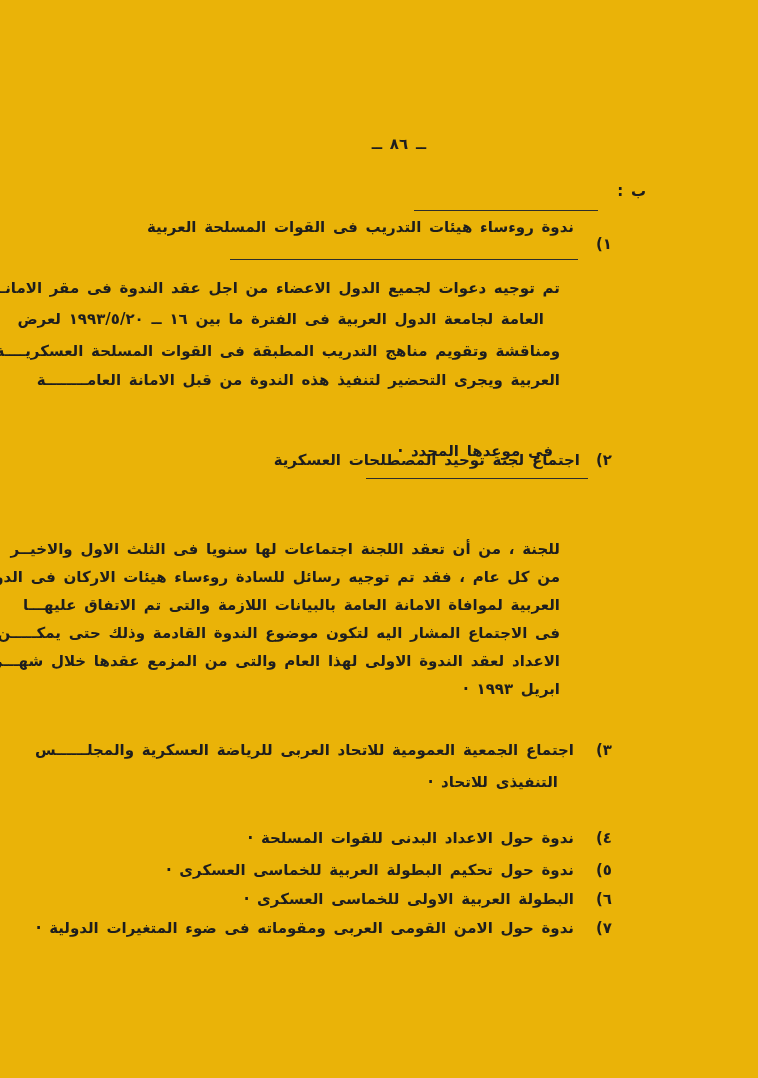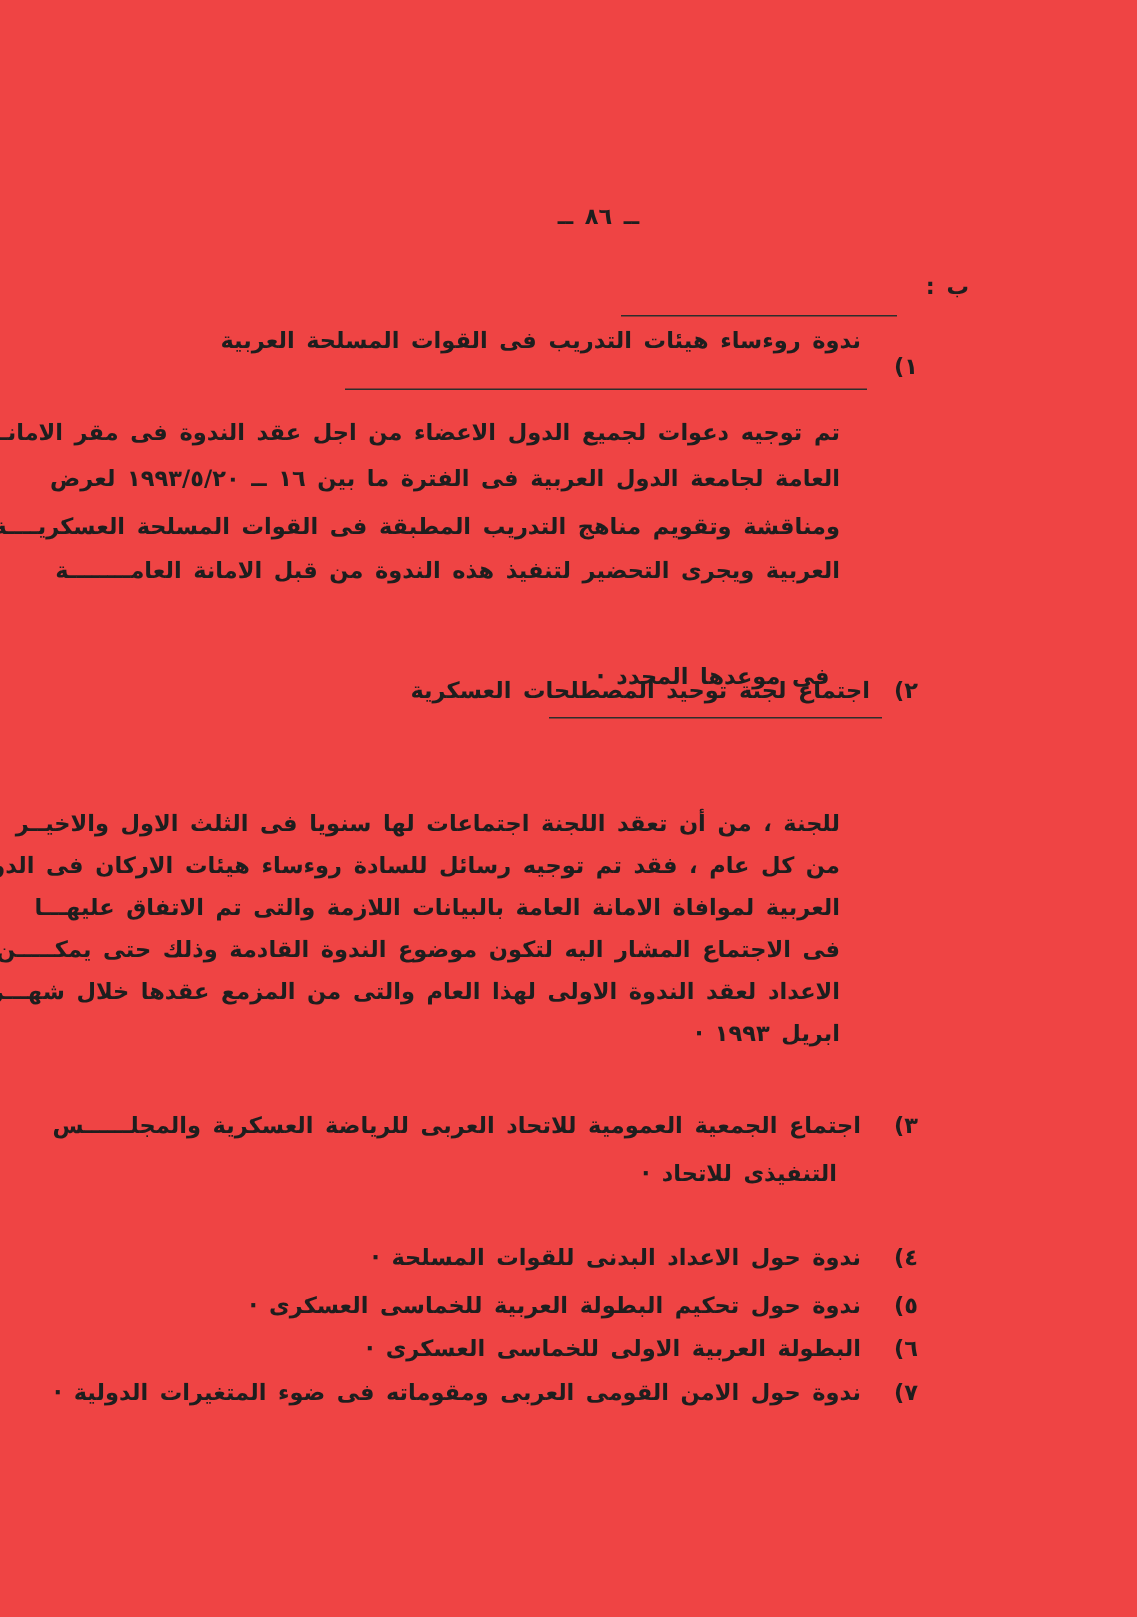--- a/index.html
+++ b/index.html
@@ -1,20 +1,20 @@
 <!DOCTYPE html>
 <html lang="ar" dir="rtl"><head>
 <meta charset="utf-8">
 <style>
   html,body{margin:0;padding:0;background:#e9e9e6;}
   .page{
     position:relative;
     width:758px;height:1078px;
     margin:0 auto;
-    background:#ef4444;
+    background:#eab308;
     font-family:"DejaVu Sans",sans-serif;
     color:#1e1e1e;
     direction:rtl;
     overflow:hidden;
   }
   .t{
     position:absolute;
     white-space:nowrap;
     font-size:15px;
     font-weight:bold;
@@ -37,21 +37,21 @@
   <div class="t pgnum" style="top:135px;left:344px;width:110px;">ــ ٨٦ ــ</div>
 
   <div class="t" style="top:182px;right:112px;">ب :</div>
   <div class="rule" style="top:210px;right:160px;width:184px;"></div>
 
   <div class="t num" style="top:235px;right:146px;">١)</div>
   <div class="t" style="top:218px;right:184px;">ندوة روءساء هيئات التدريب فى القوات المسلحة العربية</div>
   <div class="rule" style="top:259px;right:180px;width:348px;"></div>
 
   <div class="t" style="top:279px;right:198px;">تم توجيه دعوات لجميع الدول الاعضاء من اجل عقد الندوة فى مقر الامانــة</div>
-  <div class="t" style="top:310px;right:198px;">العامة لجامعة الدول العربية فى الفترة ما بين ١٦ ــ ١٩٩٣/٥/٢٠ لعرض</div>
+  <div class="t" style="top:310px;right:214px;">العامة لجامعة الدول العربية فى الفترة ما بين ١٦ ــ ١٩٩٣/٥/٢٠ لعرض</div>
   <div class="t" style="top:342px;right:198px;">ومناقشة وتقويم مناهج التدريب المطبقة فى القوات المسلحة العسكريــــة</div>
   <div class="t" style="top:371px;right:198px;">العربية ويجرى التحضير لتنفيذ هذه الندوة من قبل الامانة العامــــــــة</div>
   <div class="t" style="top:396px;right:205px;margin-top:46px;">فى موعدها المحدد ·</div>
 
   <div class="t num" style="top:451px;right:146px;">٢)</div>
   <div class="t" style="top:451px;right:178px;">اجتماع لجنة توحيد المصطلحات العسكرية</div>
   <div class="rule" style="top:478px;right:170px;width:222px;"></div>
 
   <div class="t" style="top:540px;right:198px;">للجنة ، من أن تعقد اللجنة اجتماعات لها سنويا فى الثلث الاول والاخيــر</div>
   <div class="t" style="top:568px;right:198px;">من كل عام ، فقد تم توجيه رسائل للسادة روءساء هيئات الاركان فى الدول</div>

